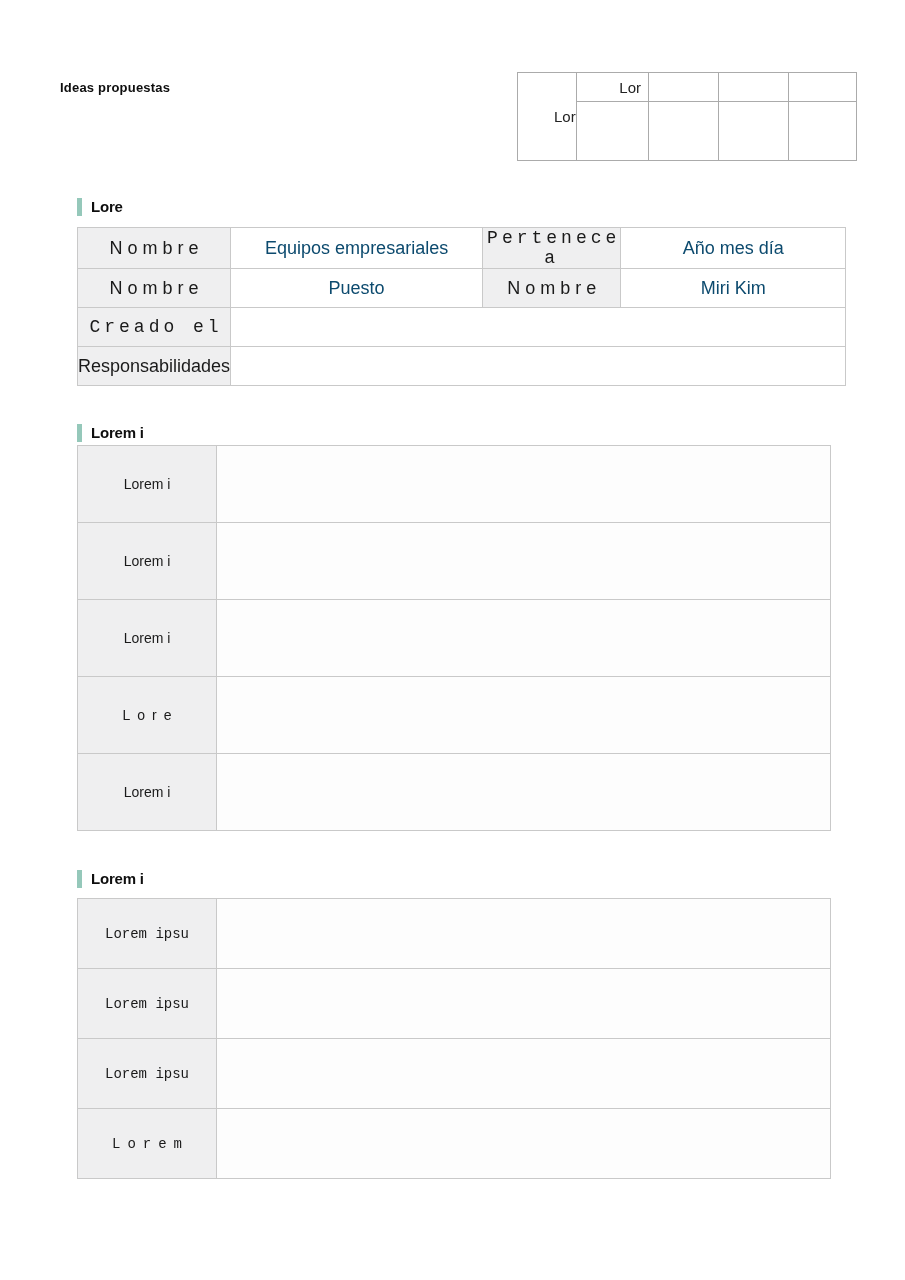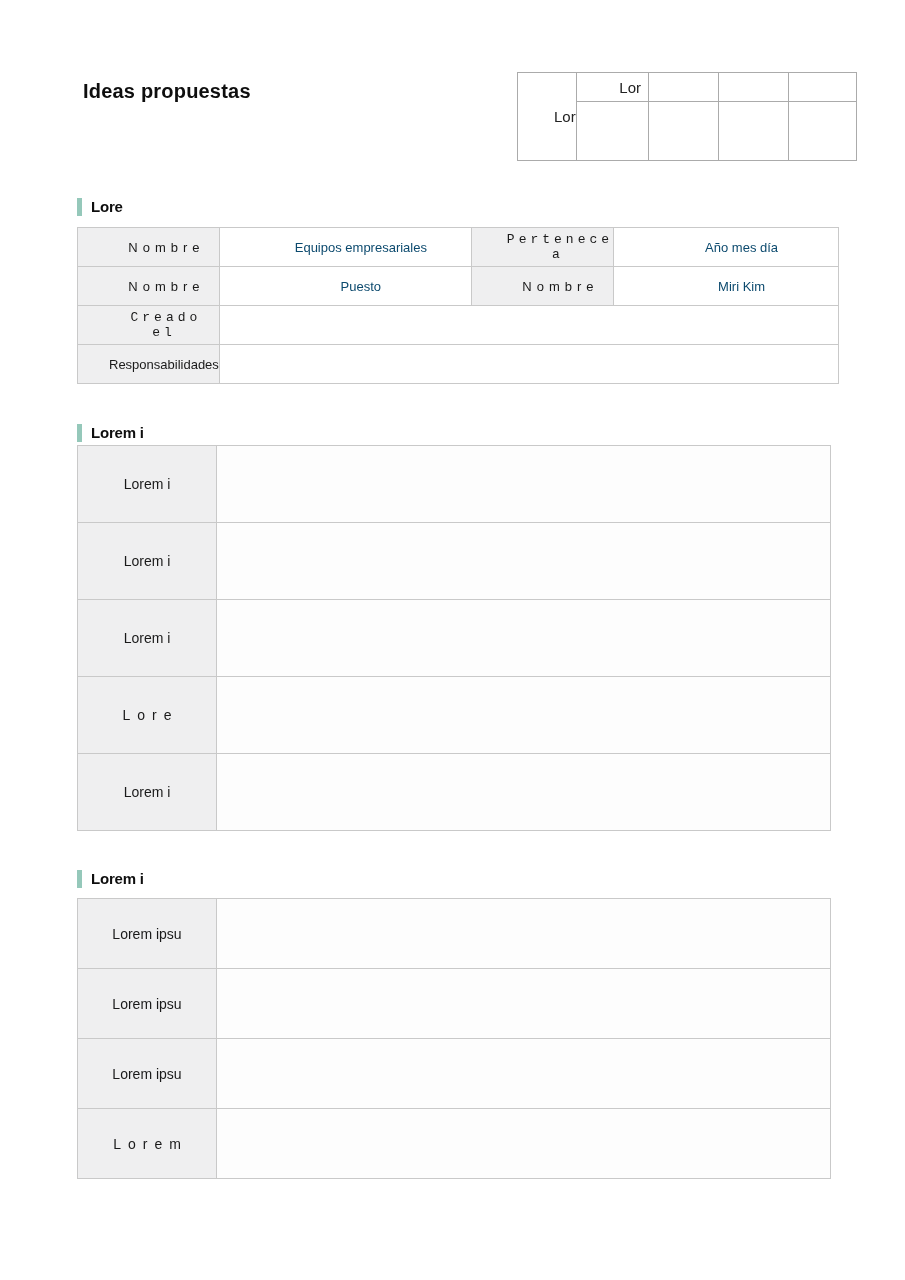--- a/index.html
+++ b/index.html
@@ -14,22 +14,22 @@
     background:#ffffff;
     font-family:"Liberation Sans","DejaVu Sans",sans-serif;
     position:relative;
     overflow:hidden;
     color:#1c1c1c;
   }
   .abs{position:absolute;}
 
   
   .title{
-    left:83px;top:80px;
-    font-size:20px;font-weight:bold;color:#0e0e0e;
+    left:60px;top:80px;
+    font-size:13px;font-weight:bold;color:#0e0e0e;
     letter-spacing:.2px;
   }
 
   
   table{border-collapse:collapse;table-layout:fixed;}
   .approval{left:517px;top:72px;}
   .approval td{
     border:1px solid #ababab;
     text-align:center;vertical-align:middle;
     font-size:15px;color:#222;
@@ -52,25 +52,25 @@
   .head-2{top:423px;}
   .head-3{top:869px;}
 
   
   .dtable{border:1px solid var(--border-out);}
   .dtable td{
     border:1px solid var(--border-in);
     text-align:center;vertical-align:middle;
   }
   .t1{left:77px;top:227px;}
-  .t1 td{height:39px;font-size:13px;padding-left:31px;}
+  .t1 td{height:39px;font-size:18px;}
   .t2{left:77px;top:445px;}
   .t2 td{height:77px;font-size:14px;}
   .t3{left:77px;top:898px;}
-  .t3 td{height:70px;font-size:14px;}
+  .t3 td{height:70px;font-size:14px;font-family:Liberation Mono, monospace;}
 
   .lbl{background:var(--label-bg);color:#1a1a1a;}
   .val{background:#ffffff;color:#0c4a6e;}
   .fill{background:#fdfdfd;}
 
   .ls4{letter-spacing:4px;text-indent:4px;font-family:Liberation Mono, monospace;}
   .ls5{letter-spacing:5px;text-indent:5px;}
   .ls7{letter-spacing:7px;text-indent:7px;}
   .small{font-size:12.5px;letter-spacing:0;}
 </style>

